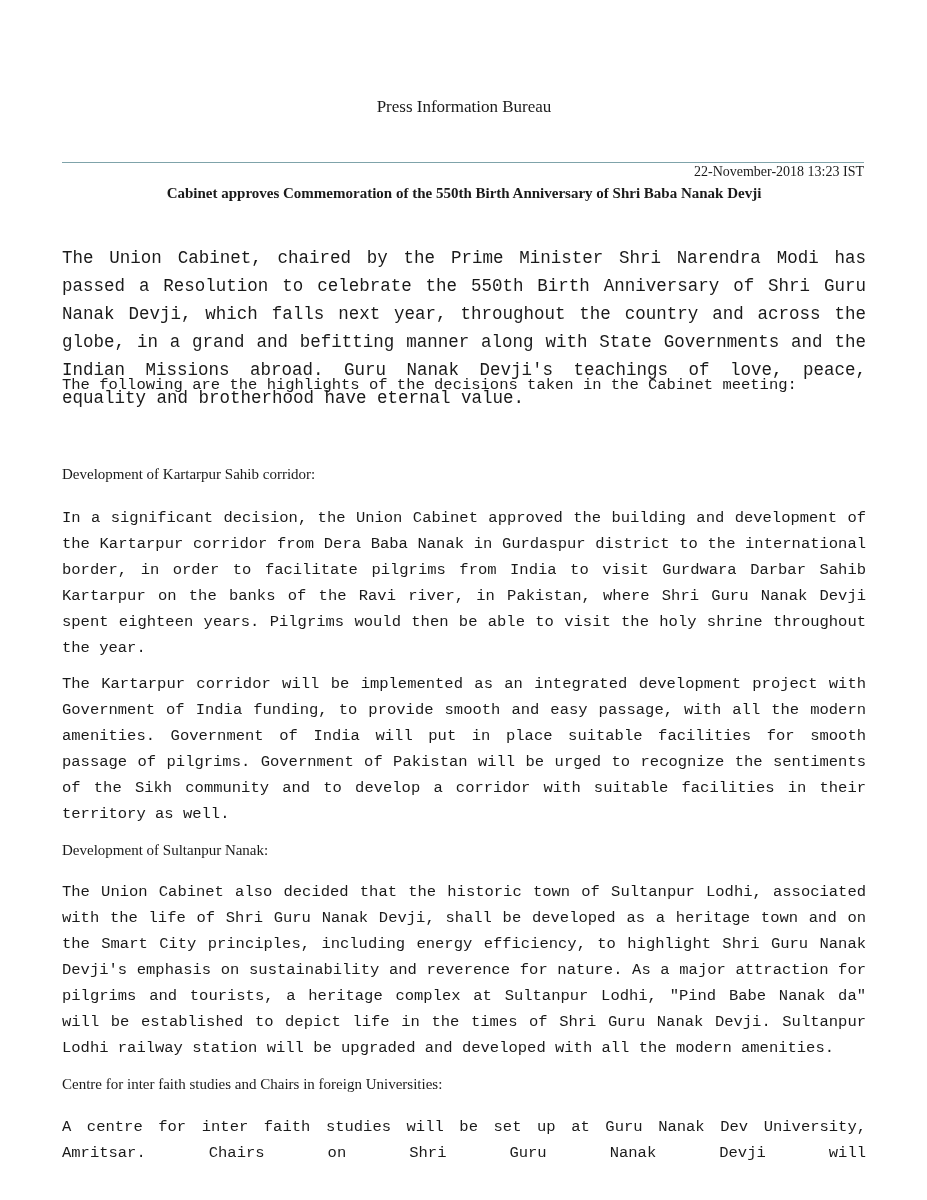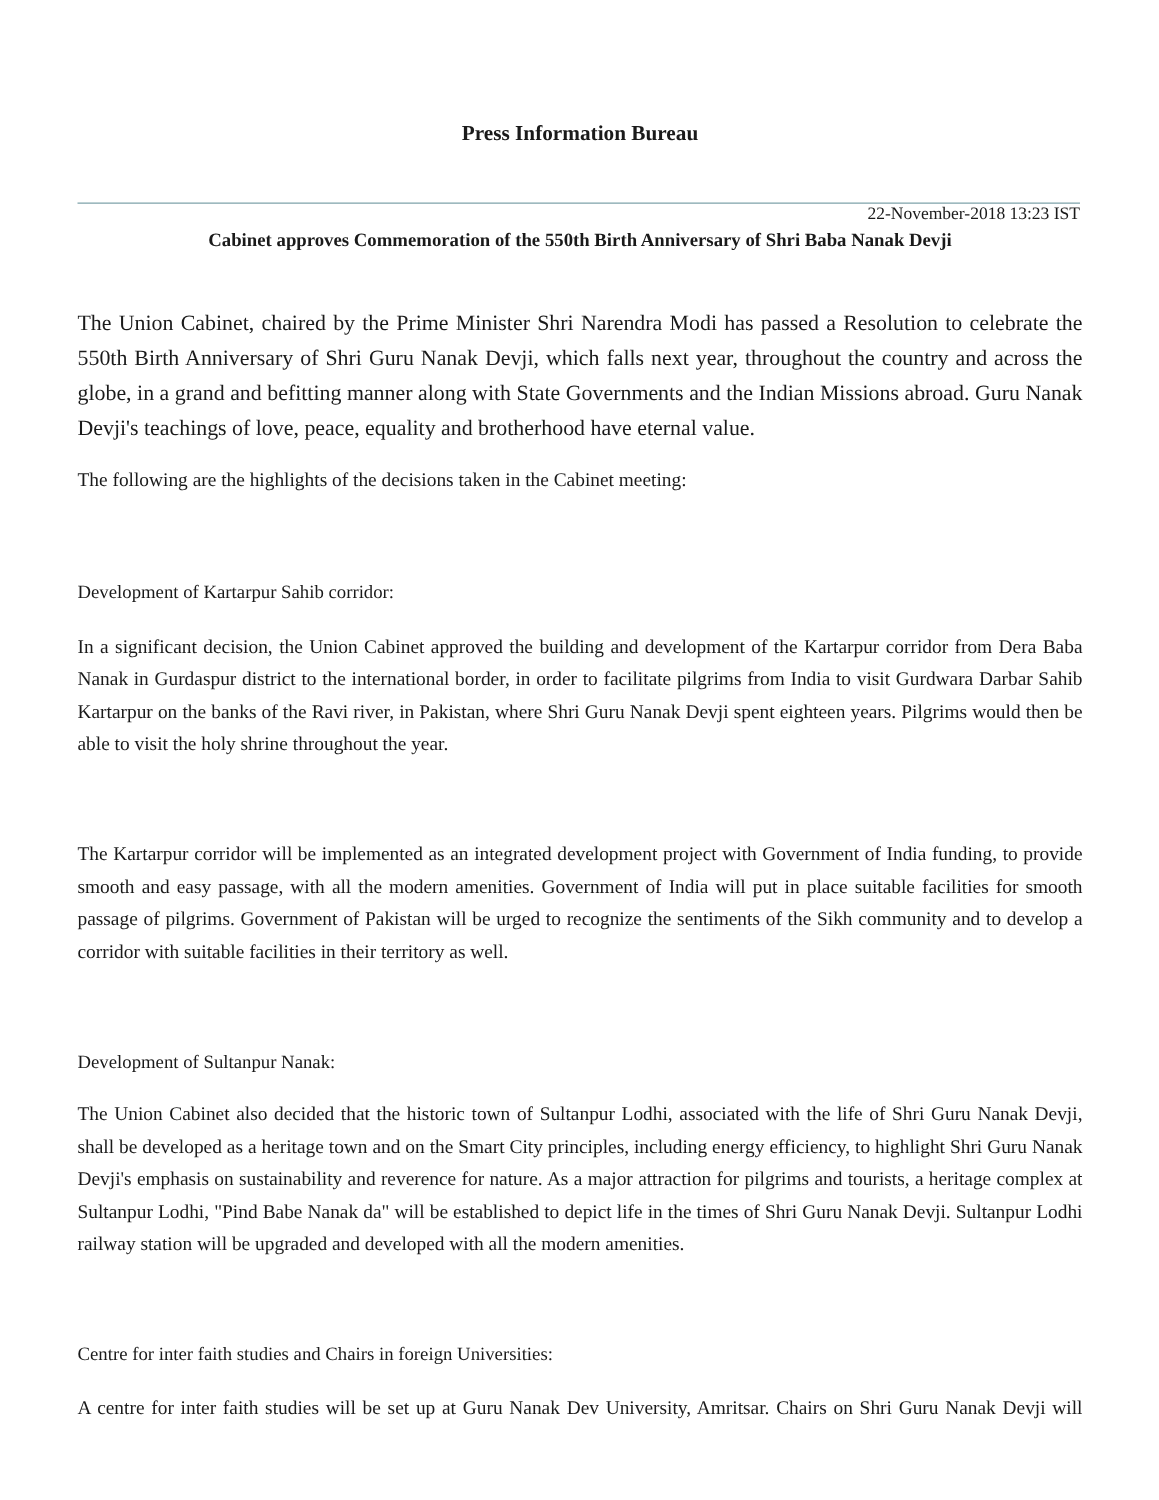--- a/index.html
+++ b/index.html
@@ -20,21 +20,21 @@
       left: 62px;
       top: 0;
       width: 804px;
     }
     .masthead {
       position: absolute;
       left: 0;
       top: 95px;
       width: 804px;
       text-align: center;
-      font-weight: bold;
+      font-weight: normal;
       font-size: 17px;
       line-height: 23px;
     }
     .masthead div { margin: 0; }
     .rule {
       position: absolute;
       left: 0;
       top: 162px;
       width: 802px;
       height: 0;
@@ -58,20 +58,21 @@
       font-size: 15px;
       line-height: 20px;
     }
     .para {
       position: absolute;
       left: 0;
       width: 804px;
       text-align: justify;
       text-align-last: left;
       margin: 0;
+      font-family: Liberation Mono, monospace;
     }
     .para-lead {
       font-size: 17.5px;
       line-height: 28px;
     }
     .para-body {
       font-size: 15.5px;
       line-height: 26px;
     }
     .heading {

